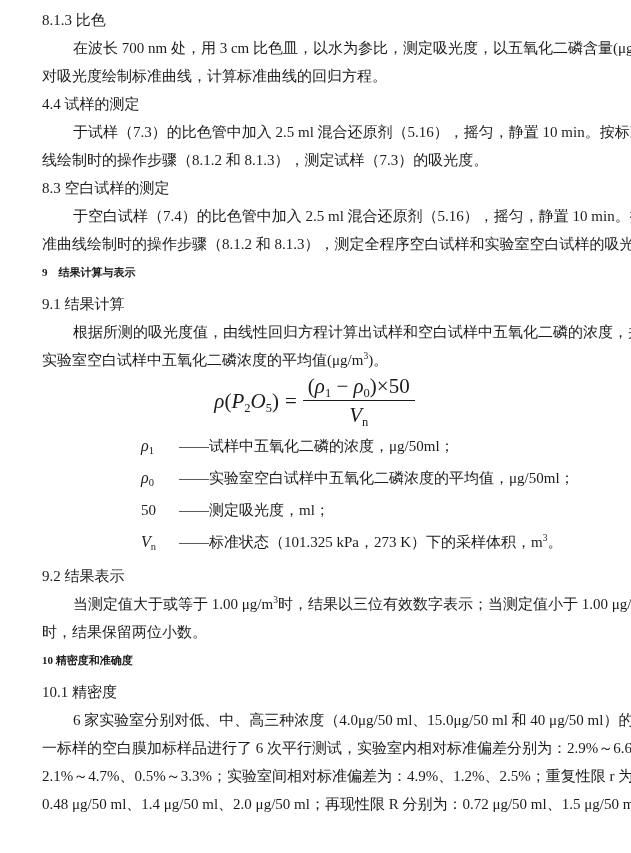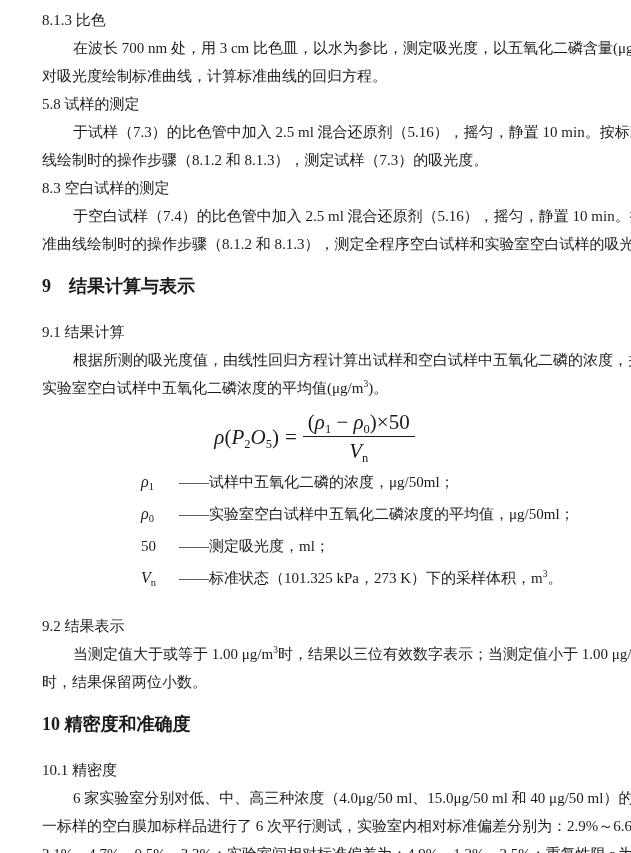--- a/index.html
+++ b/index.html
@@ -17,27 +17,27 @@
     overflow: hidden;
   }
   .line, .hsub, .hchap {
     font-size: 15px;
     line-height: 28px;
     white-space: nowrap;
   }
   .line.j  { text-align: justify; text-align-last: justify; }
   .line.ind { padding-left: 31px; }
   .hsub { font-weight: normal; margin: 0; }
-  .hchap { font-weight: bold; font-size: 18px; margin: 14px 0; }
-  .mt6 { margin-top: 18px; }
+  .hchap { font-weight: bold; font-size: 11px; margin: 0 0; }
+  .mt6 { margin-top: 4px; }
   sup.u3 { font-size: 9.5px; vertical-align: super; line-height: 0; }
 
   
   .formula-wrap {
-    margin: 8px 0 2px;
+    margin: 0 0 2px;
     display: flex; justify-content: center; align-items: center;
   }
   .f-main {
     display: inline-flex; align-items: center;
     font-size: 21px; font-style: italic;
   }
   .f-main sub { font-size: 12.5px; font-style: normal; line-height: 0; vertical-align: -4px; }
   .f-eq { font-style: normal; padding: 0 6px; }
   .up { font-style: normal; }
   .frac { display: inline-flex; flex-direction: column; align-items: center; }
@@ -66,21 +66,21 @@
 </style>
 </head>
 <body>
 
 <div class="page">
 
   <div class="hsub">8.1.3 比色</div>
   <div class="line ind j">在波长 700 nm 处，用 3 cm 比色皿，以水为参比，测定吸光度，以五氧化二磷含量(μg)</div>
   <div class="line">对吸光度绘制标准曲线，计算标准曲线的回归方程。</div>
 
-  <div class="hsub">5.8 试样的测定</div>
+  <div class="hsub">4.4 试样的测定</div>
   <div class="line ind j">于试样（7.3）的比色管中加入 2.5 ml 混合还原剂（5.16），摇匀，静置 10 min。按标准曲</div>
   <div class="line">线绘制时的操作步骤（8.1.2 和 8.1.3），测定试样（7.3）的吸光度。</div>
 
   <div class="hsub">8.3 空白试样的测定</div>
   <div class="line ind j">于空白试样（7.4）的比色管中加入 2.5 ml 混合还原剂（5.16），摇匀，静置 10 min。按标</div>
   <div class="line j">准曲线绘制时的操作步骤（8.1.2 和 8.1.3），测定全程序空白试样和实验室空白试样的吸光度。</div>
 
   <div class="hchap">9　结果计算与表示</div>
   <div class="hsub mt6">9.1 结果计算</div>
   <div class="line ind j">根据所测的吸光度值，由线性回归方程计算出试样和空白试样中五氧化二磷的浓度，并</div>

